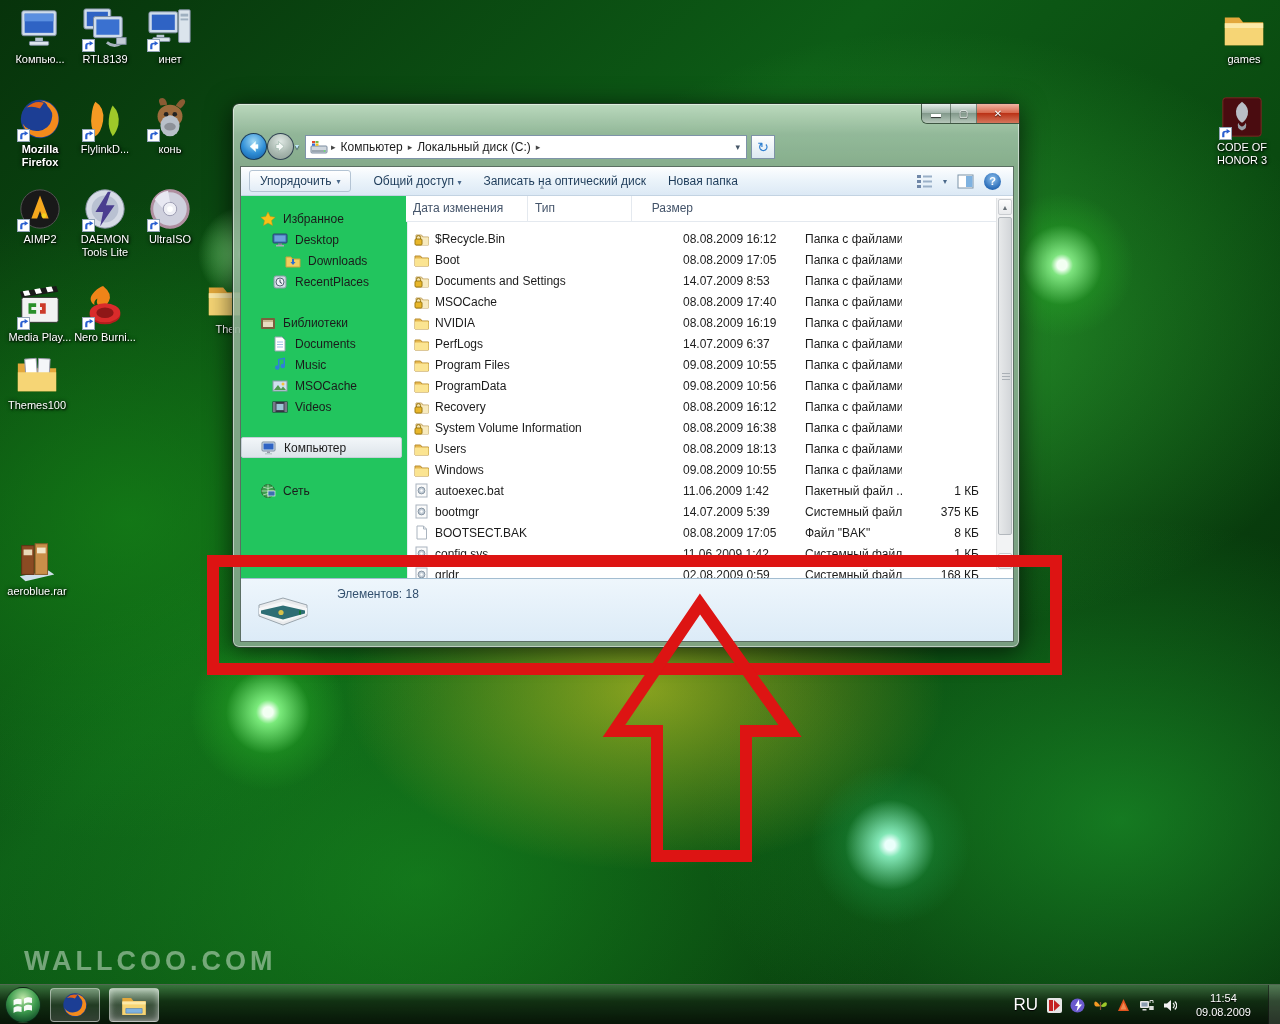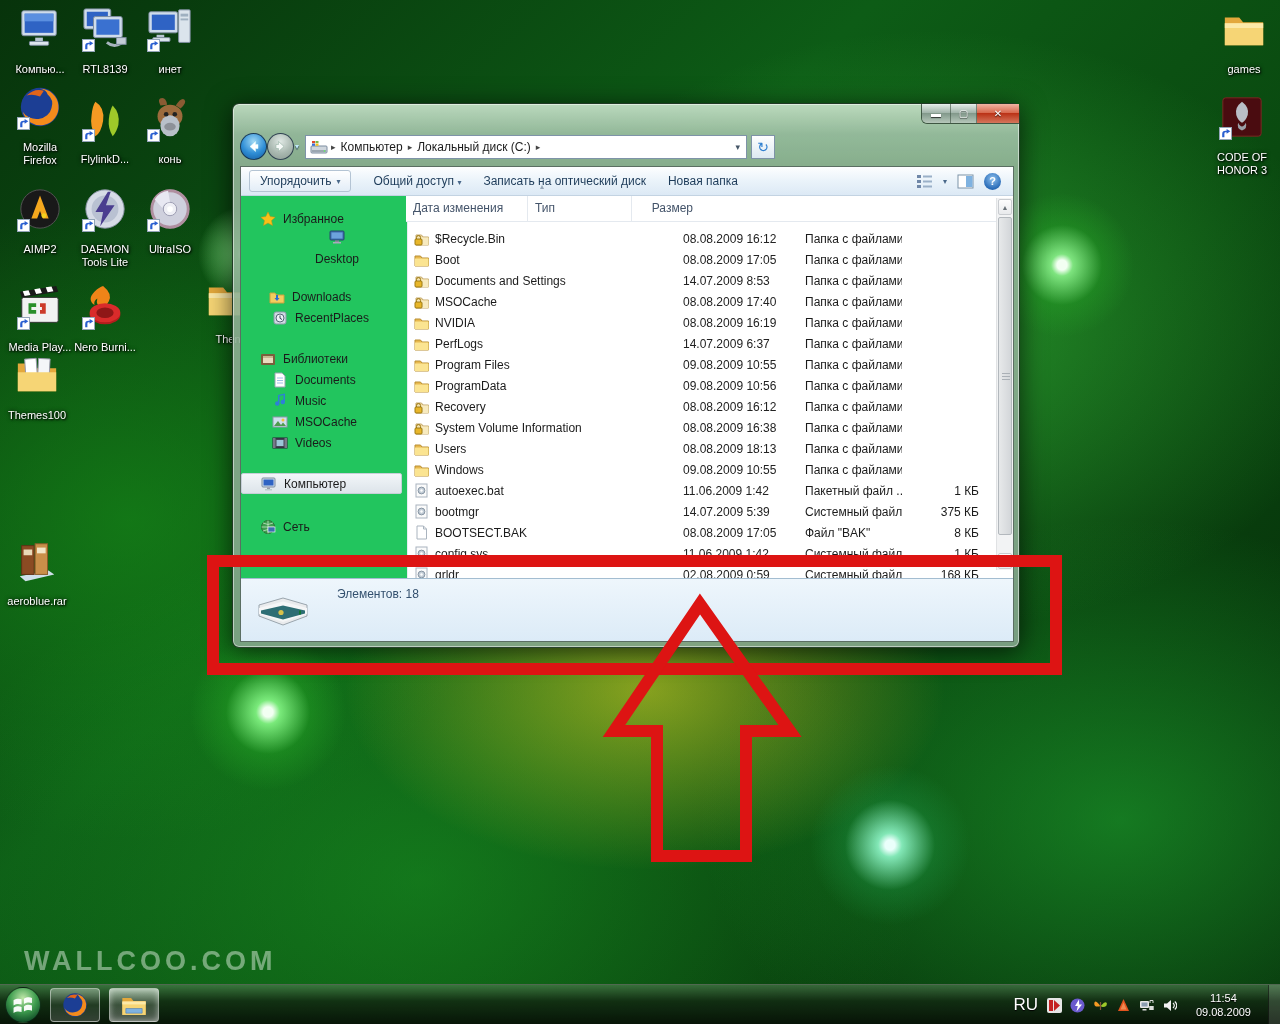--- a/index.html
+++ b/index.html
@@ -22,21 +22,21 @@
   .ic svg,.fic svg{width:100%;height:100%}
 
   
   #watermark{position:absolute;left:24px;top:946px;z-index:1;font-size:27px;font-weight:bold;
     letter-spacing:4px;color:rgba(230,242,230,.48)}
   .dicon{position:absolute;width:64px;text-align:center;z-index:2;cursor:default}
   .dicon .ig{position:relative;width:46px;height:46px;margin:0 auto;display:block}
   .dicon .scb{position:absolute;left:0;bottom:0;width:13px;height:13px;background:#fff;
     border:1px solid #93a5b8;box-sizing:border-box;display:block}
   .dicon .scb svg{width:11px;height:11px}
-  .dlabel{margin-top:11px;color:#fff;font-size:11px;line-height:13px;
+  .dlabel{margin-top:1px;color:#fff;font-size:11px;line-height:13px;
     text-shadow:1px 1px 2px #000,0 0 4px #000}
 
   
   #win{position:absolute;left:232px;top:103px;width:788px;height:545px;z-index:10;
     border:1px solid rgba(15,40,20,.85);border-radius:7px;box-sizing:border-box;
     background:linear-gradient(180deg,rgba(196,224,198,.95) 0,rgba(158,192,164,.92) 30px,rgba(146,180,152,.9) 64px,rgba(132,166,140,.9) 100%);
     box-shadow:0 4px 26px rgba(0,0,0,.65), inset 0 0 0 1px rgba(255,255,255,.5)}
   
   #caption{position:absolute;top:0;right:0;width:97px;height:19px;display:flex;
     border-bottom-left-radius:6px;overflow:hidden;border:1px solid rgba(20,40,25,.7);border-top:none;border-right:none}
@@ -197,21 +197,21 @@
           <rect x="6" y="33" width="18" height="4" rx="1" fill="#dde6ee" stroke="#7d8da0"></rect>
         </svg>
         <span class="scb">
           <svg viewBox="0 0 10 10">
             <path d="M2 8.5 V5.5 q0 -3 3 -3 h1 V0.8 L9.4 3 6 5.2 V3.8 h-1 q-1 0 -1 1.2 v3.5z" fill="#2a5fd0"></path>
           </svg>
         </span>
       </span>
       <div class="dlabel">инет</div>
     </div>
-    <div class="dicon" style="left: 8px; top: 84px;">
+    <div class="dicon" style="left: 8px; top: 96px; font-weight: bold;">
       <span class="ig">
         <svg viewBox="0 0 48 48">
           <circle cx="24" cy="24" r="20" fill="#1c3e94"></circle>
           <path d="M24 5 a19 19 0 1 1 -18 24 a16 14 0 0 0 30 -4 a13 13 0 0 0 -4 -14 a10 8 0 0 0 -8 -6 z" fill="#f38b1c"></path>
           <path d="M10 12 q8 -8 18 -5 l-4 6 q-8 -3 -14 -1z" fill="#e2641a"></path>
         </svg>
         <span class="scb">
           <svg viewBox="0 0 10 10">
             <path d="M2 8.5 V5.5 q0 -3 3 -3 h1 V0.8 L9.4 3 6 5.2 V3.8 h-1 q-1 0 -1 1.2 v3.5z" fill="#2a5fd0"></path>
           </svg>
@@ -472,32 +472,32 @@
     <div id="sidebar">
       <div>
           <div class="sitem" style="padding-left: 19px;">
             <span class="ic">
               <svg viewBox="0 0 16 16">
                 <path d="M8 1 l2.2 4.6 5 .6 -3.7 3.4 1 4.9 L8 12 l-4.5 2.5 1 -4.9 L.8 6.2 l5 -.6z" fill="#f8c018" stroke="#c89010" stroke-width=".5"></path>
               </svg>
             </span>
             <span>Избранное</span>
           </div>
-          <div class="sitem" style="padding-left: 31px; flex-direction: column;">
+          <div class="sitem" style="padding-left: 31px;">
             <span class="ic">
               <svg viewBox="0 0 16 16">
                 <rect x="1" y="2" width="14" height="9" rx="1" fill="#3c6fb0" stroke="#26486e"></rect>
                 <rect x="2.5" y="3.5" width="11" height="6" fill="#6ca2dc"></rect>
                 <rect x="6" y="11.5" width="4" height="1.5" fill="#889"></rect>
                 <rect x="4" y="13" width="8" height="1.5" fill="#aab"></rect>
               </svg>
             </span>
             <span>Desktop</span>
           </div>
-          <div class="sitem" style="padding-left: 28px; margin-top: 36px;">
+          <div class="sitem" style="padding-left: 44px;">
             <span class="ic">
               <svg viewBox="0 0 16 16">
                 <path d="M1 4 h5 l1.5 2 h7.5 v8 h-14z" fill="#f3cd5e" stroke="#caa23f"></path>
                 <path d="M8 6 v4" stroke="#2a6fd0" stroke-width="2"></path>
                 <path d="M5.5 9 L8 12 L10.5 9z" fill="#2a6fd0"></path>
               </svg>
             </span>
             <span>Downloads</span>
           </div>
           <div class="sitem" style="padding-left: 31px;">

